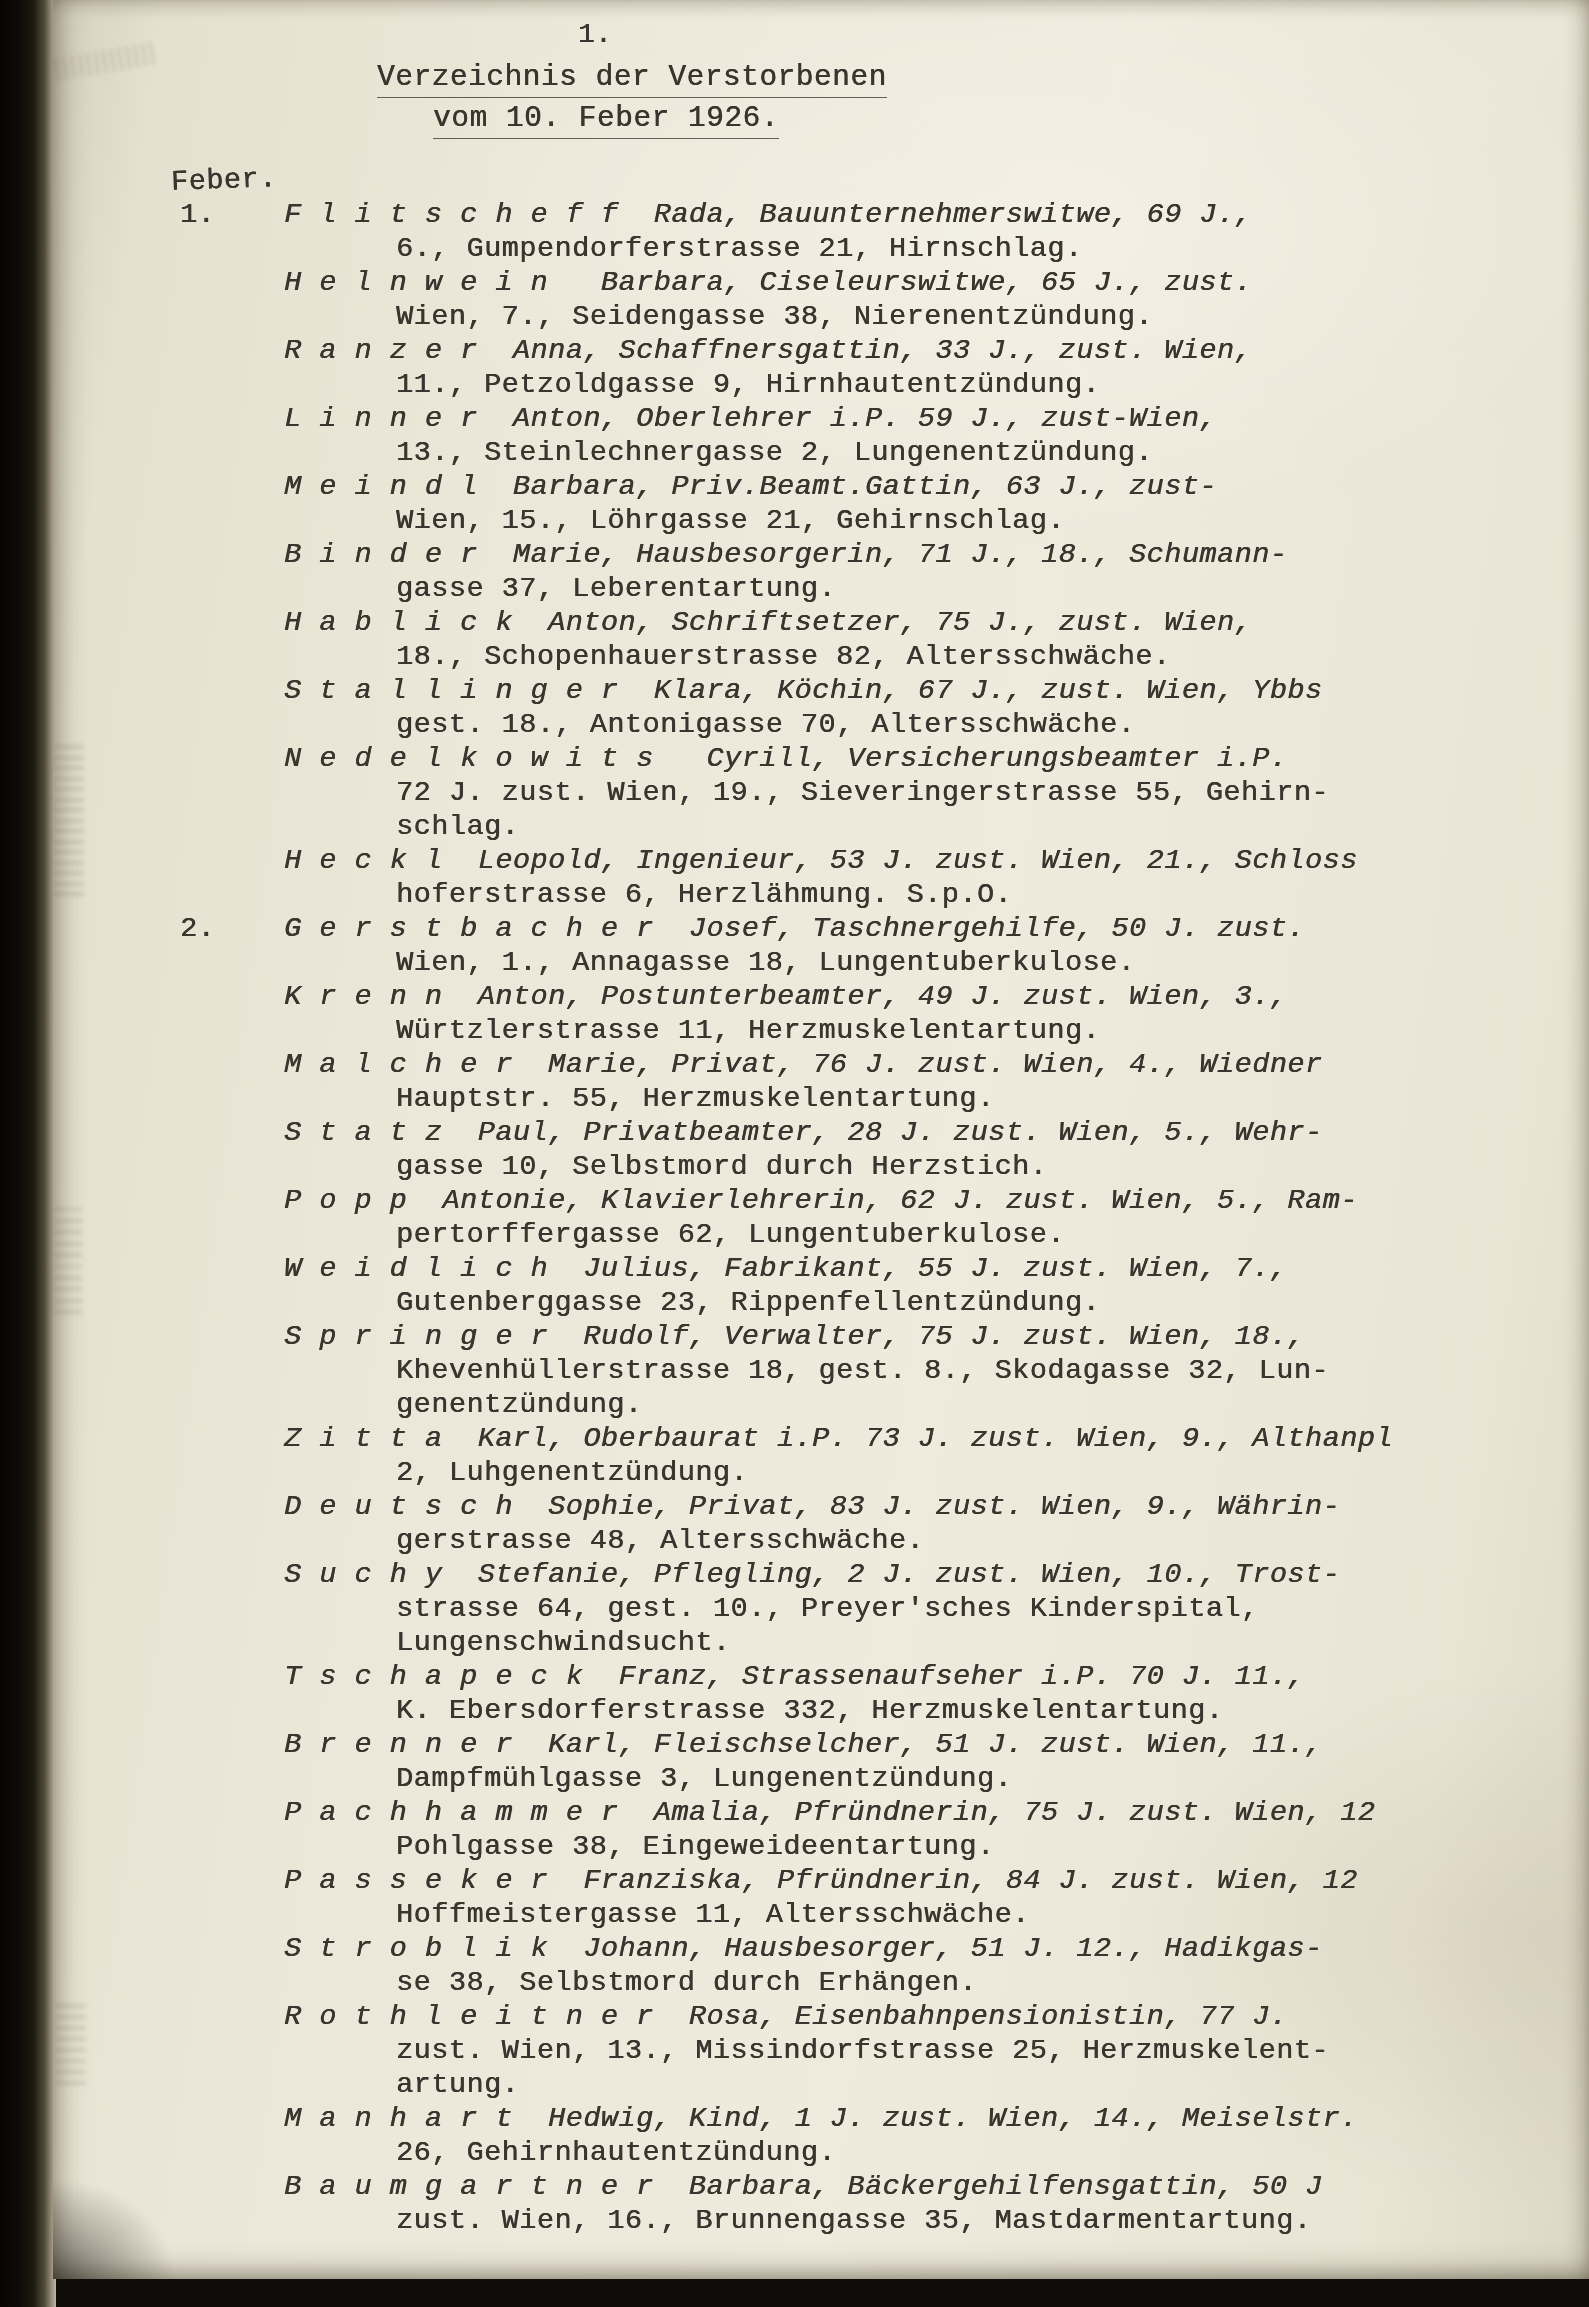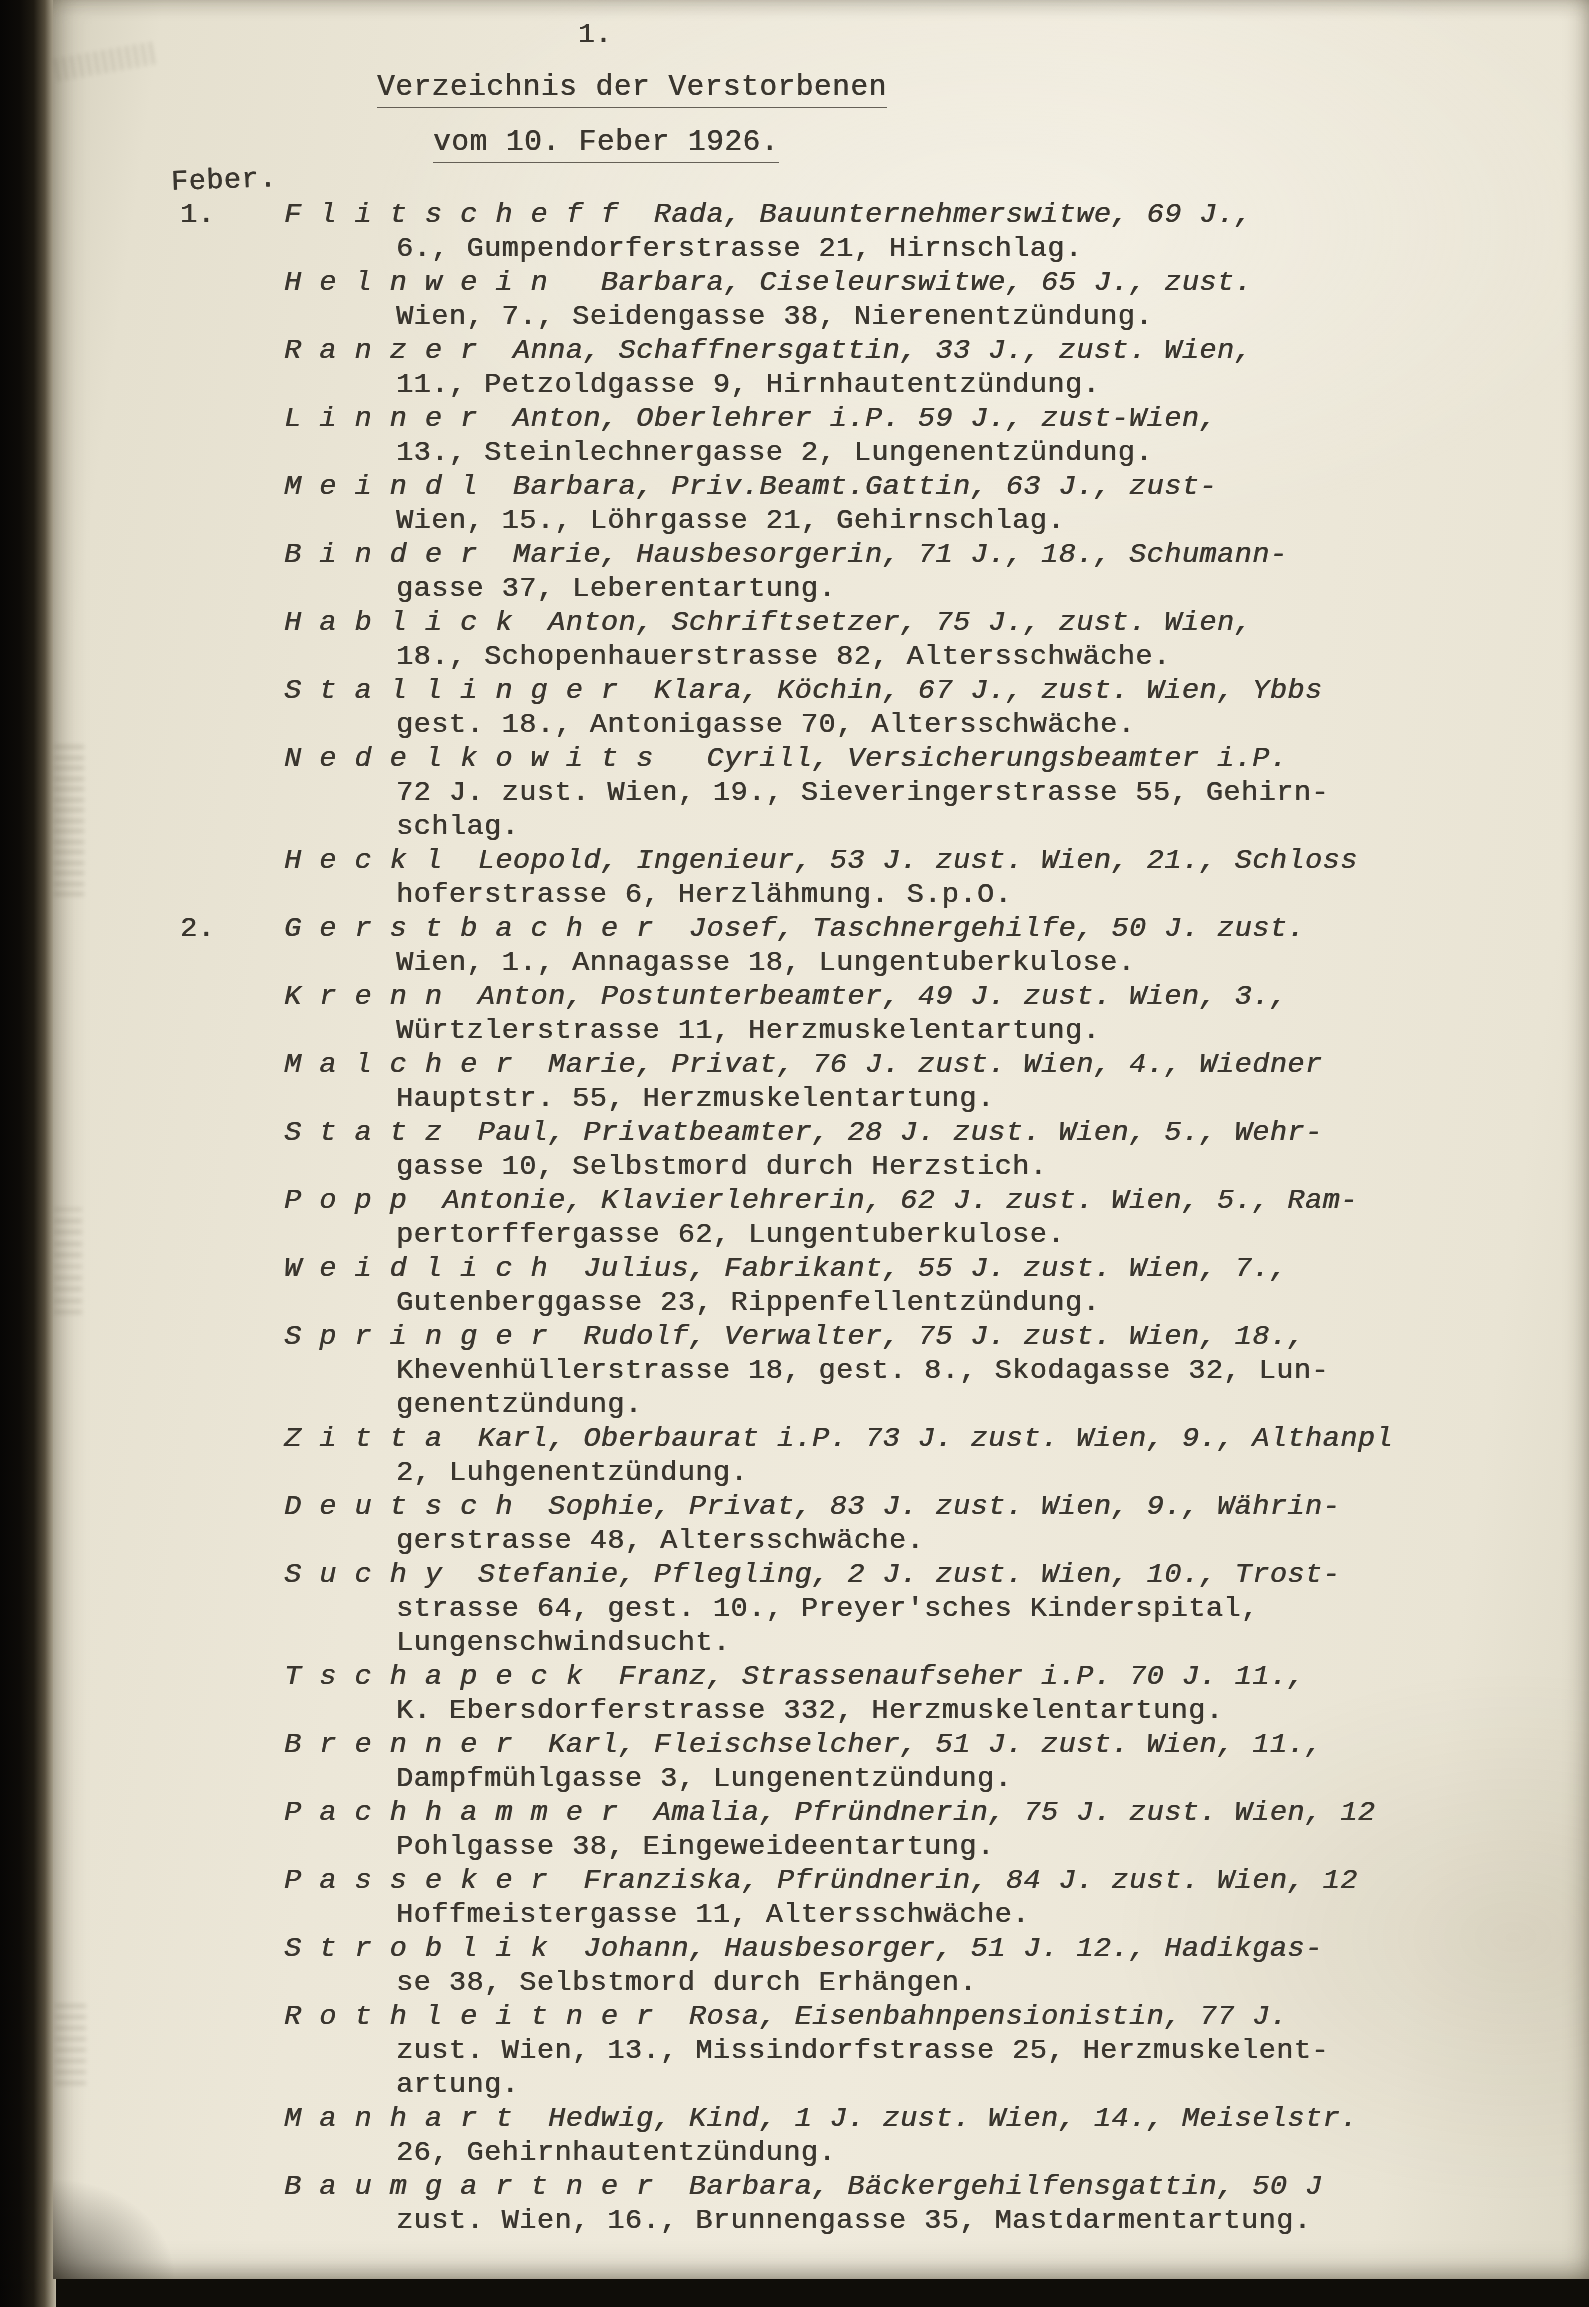--- a/index.html
+++ b/index.html
@@ -33,24 +33,24 @@
   
   .tw {
     color:#3a362f;
     text-shadow:0.4px 0 0 currentColor, 0 0 0.5px rgba(40,36,30,.35);
     letter-spacing:0.5px;
     white-space:pre;
   }
 
   .page-number { position:absolute; left:525px; top:19px; font-size:27.6px; }
 
-  .title-block { position:absolute; left:324px; top:71px; }
+  .title-block { position:absolute; left:324px; top:61px; }
   .title-line  { display:table; font-size:29.5px; line-height:33px;
                  border-bottom:1.9px solid rgba(55,50,42,.75); padding-bottom:2.9px; }
-  .subtitle-line { margin-left:56px; margin-top:18px; }
+  .subtitle-line { margin-left:56px; margin-top:4px; }
 
   .month { position:absolute; left:118px; top:164px; font-size:28.5px; transform:rotate(-2deg); }
 
   .entries { position:absolute; left:0; top:198px; right:0; font-size:28.5px; line-height:34px; }
   .group   { position:relative; }
   .day     { position:absolute; left:127px; top:0; }
   .line        { height:34px; }
   .line.first  { margin-left:231px;font-style:italic; }
   .line.cont   { margin-left:343px; }
 

